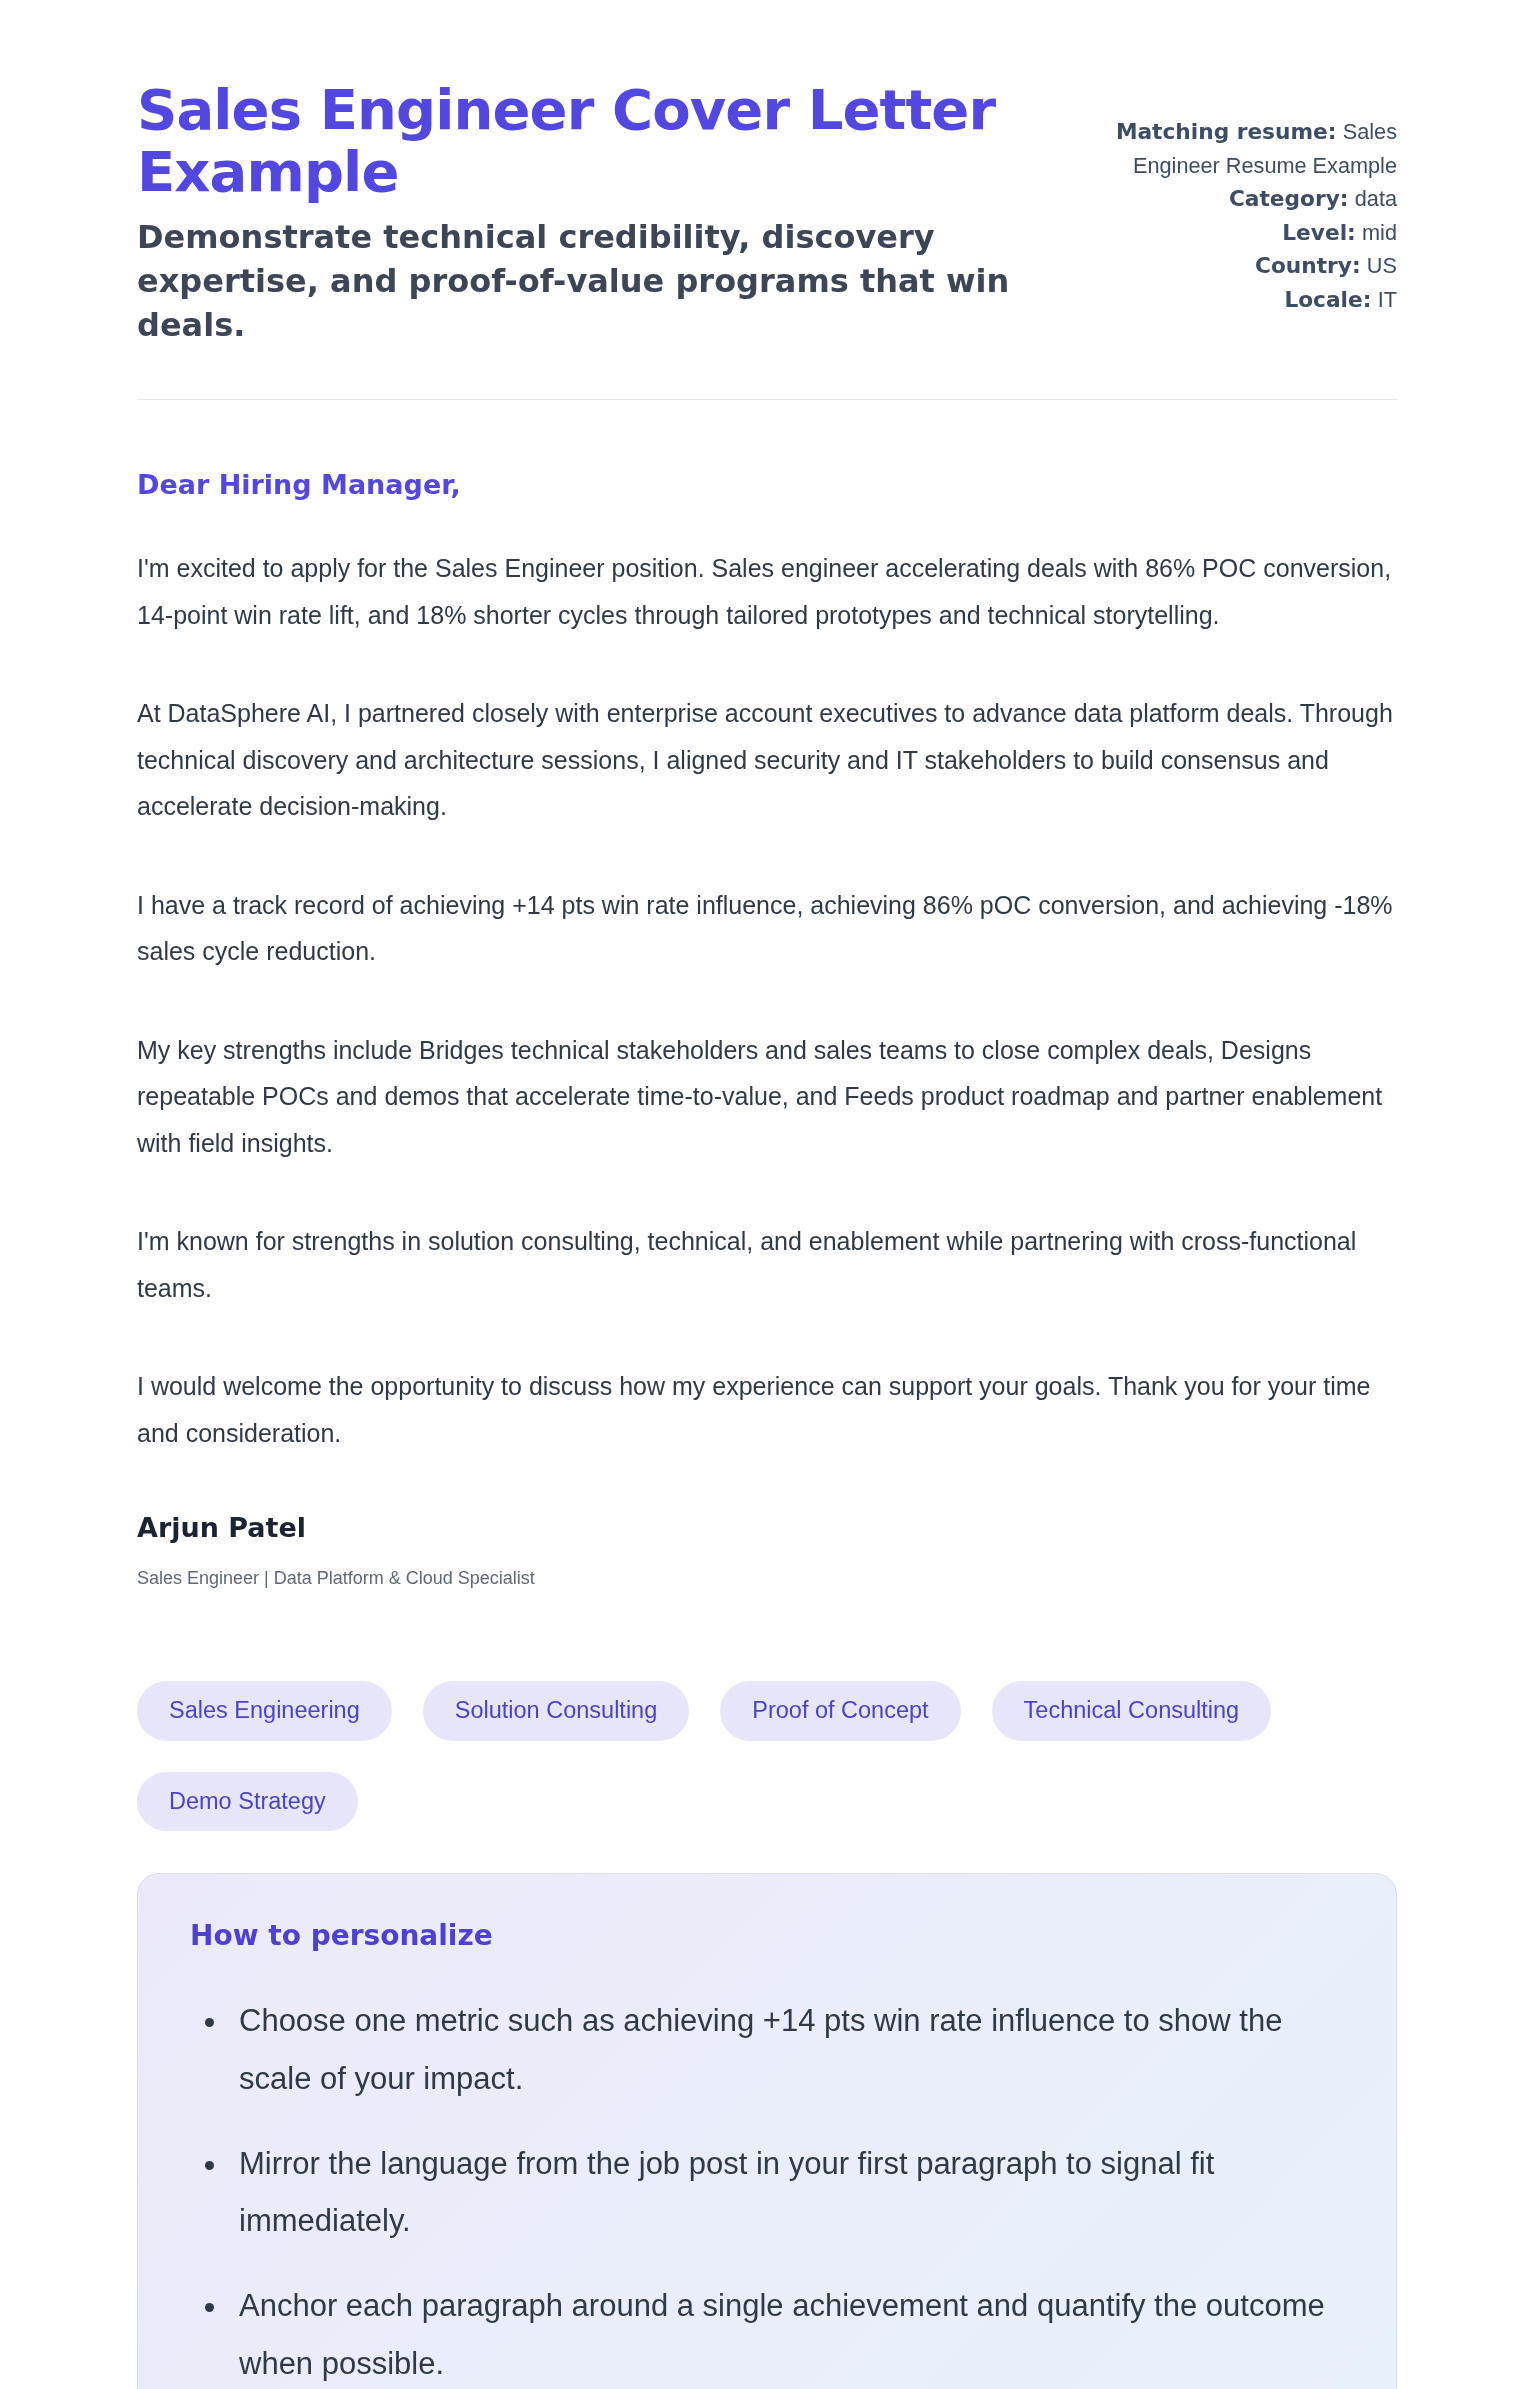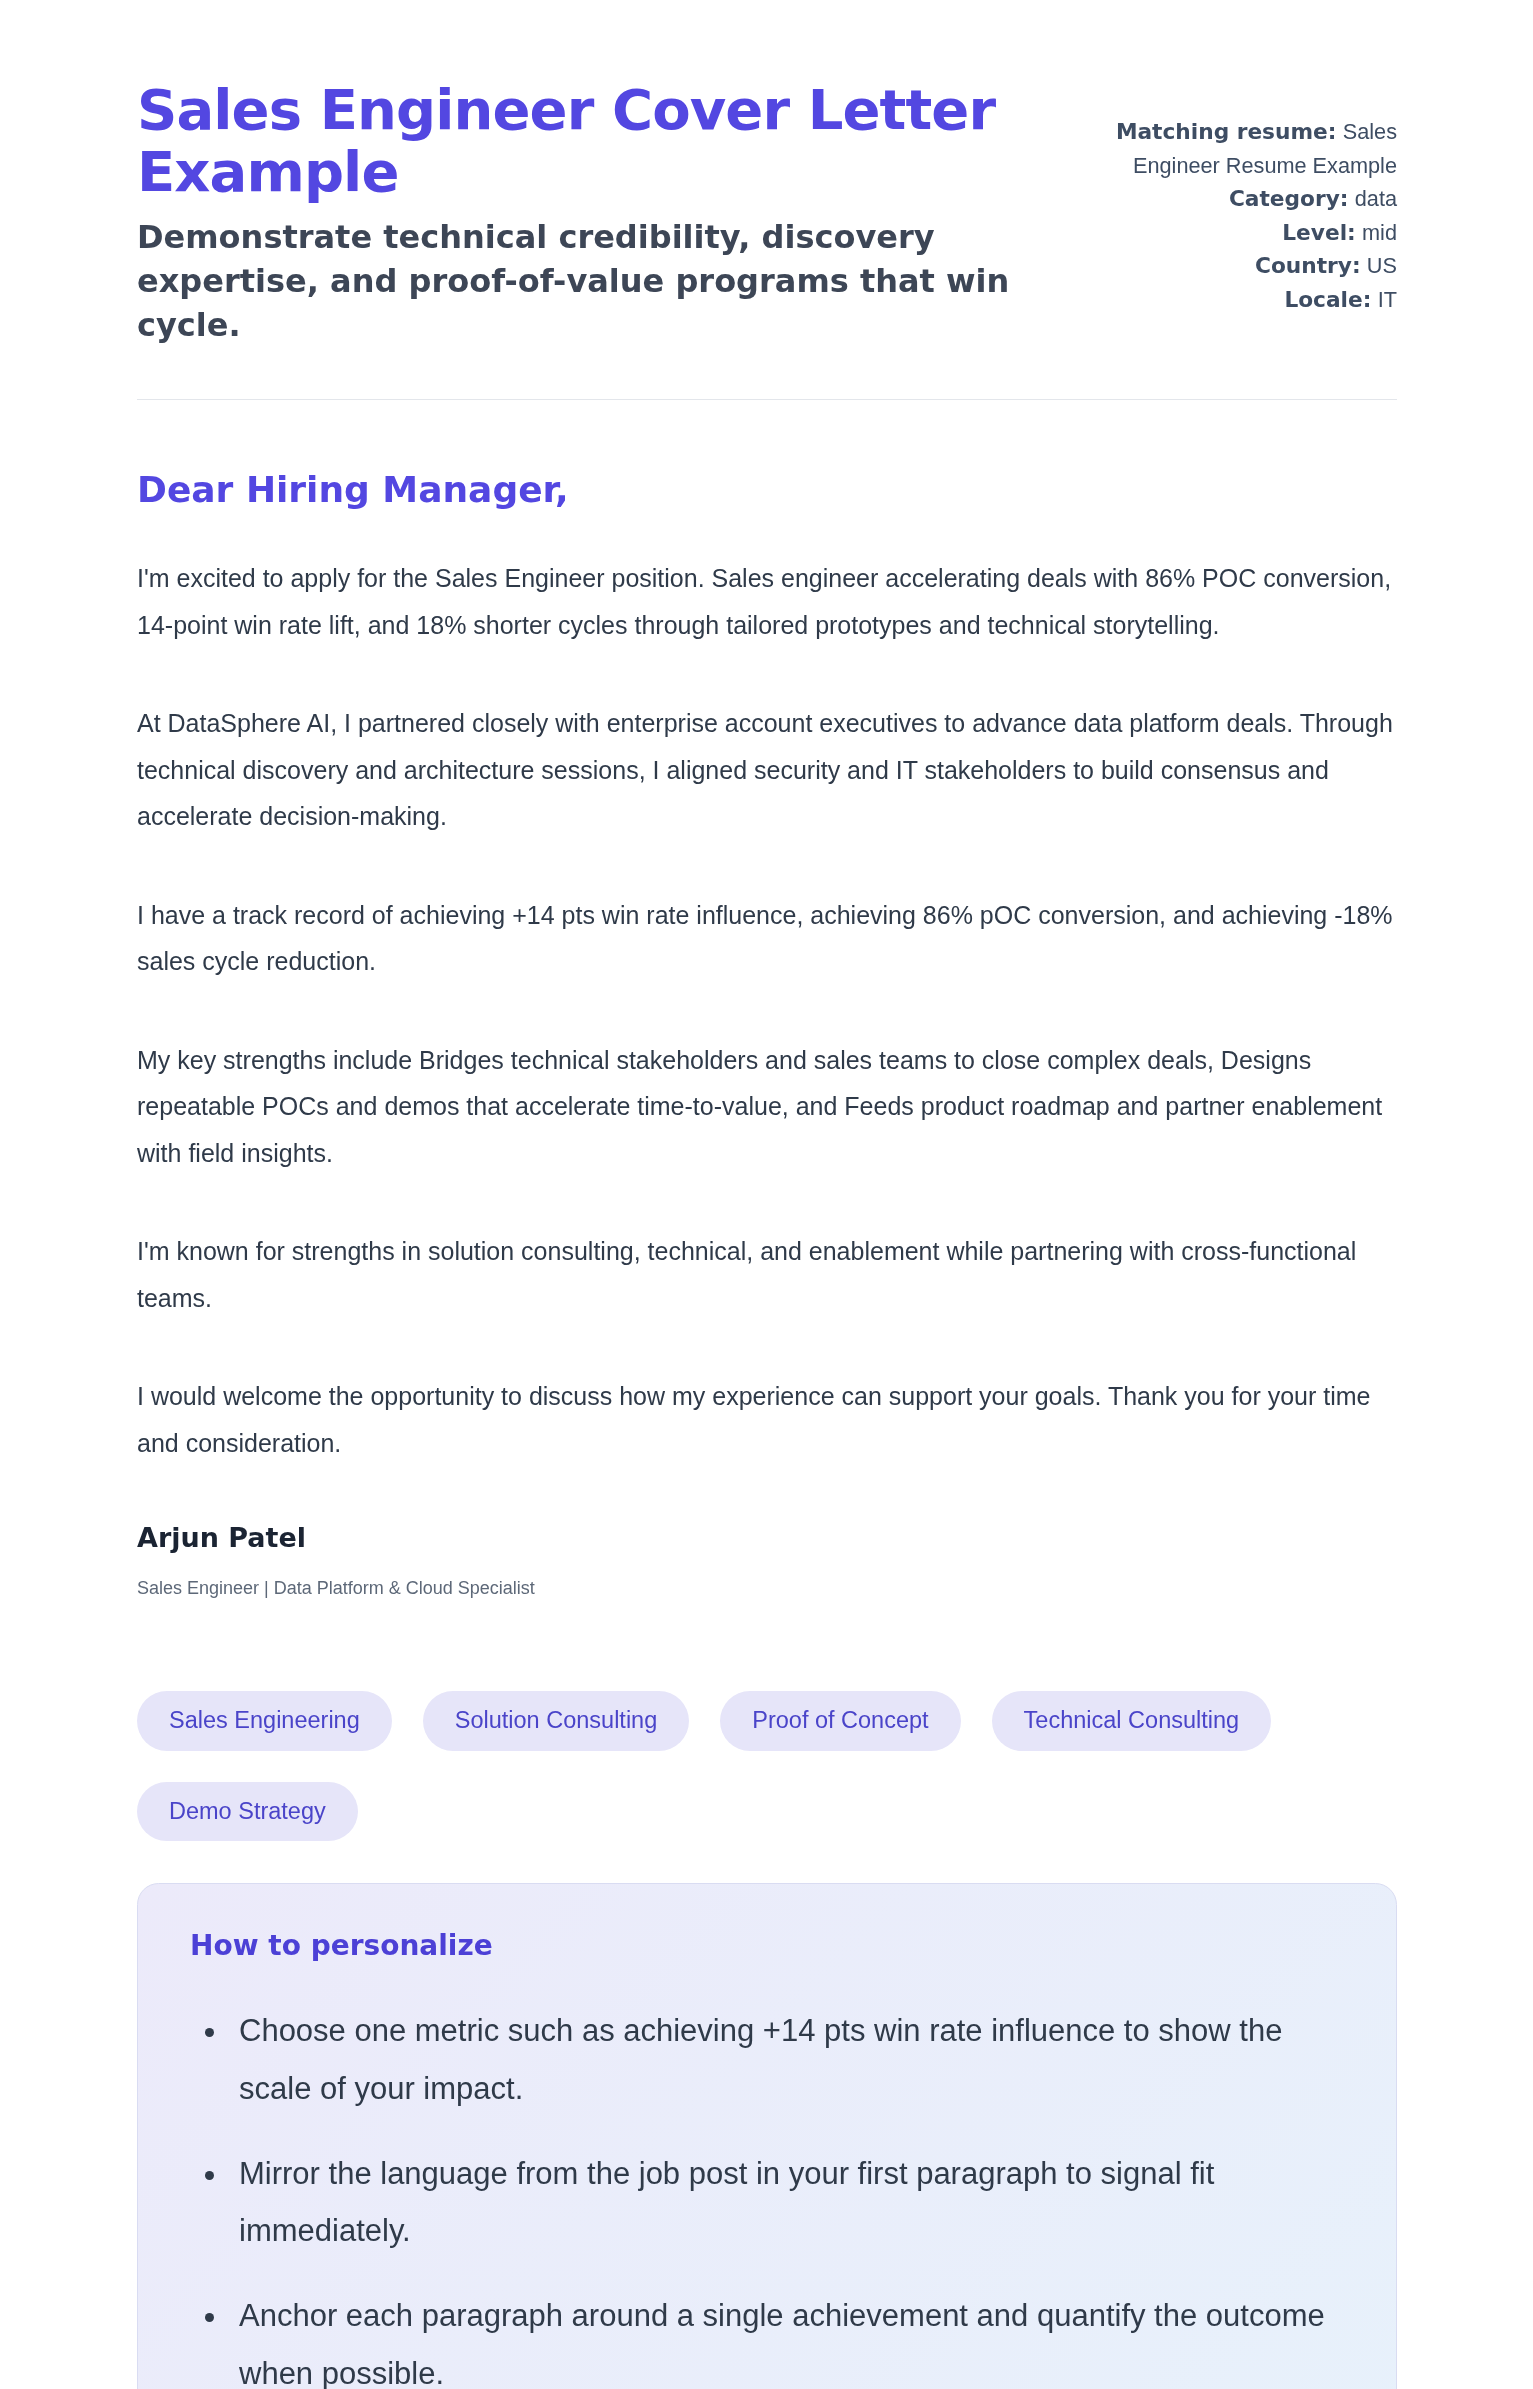--- a/index.html
+++ b/index.html
@@ -73,21 +73,21 @@
   }
   hr.header-divider{
     border:none;
     border-top:1.8px solid var(--divider);
     margin-top:52px;
   }
   
   .letter{margin-top:69px;}
   .greeting{
     font-family:"DejaVu Sans", sans-serif;
-    font-size:36px;
+    font-size:27px;
     font-weight:700;
     color:var(--accent);
     margin-bottom:45px;
   }
   .letter p.body-par{
     font-size:25px;
     line-height:1.86;
     color:var(--body_text);
     margin-bottom:52px;
   }
@@ -149,21 +149,21 @@
   .personalize-list li:last-child{margin-bottom:0;}
 </style>
 </head>
 <body>
 
 <div class="container">
 
   <div class="header">
     <div class="header-left">
       <h1 class="page-title">Sales Engineer Cover Letter Example</h1>
-      <div class="page-subtitle">Demonstrate technical credibility, discovery expertise, and proof-of-value programs that win cycle.</div>
+      <div class="page-subtitle">Demonstrate technical credibility, discovery expertise, and proof-of-value programs that win deals.</div>
     </div>
     <div class="header-meta">
       <div class="meta-row">
         <strong>Matching resume:</strong><span>Sales Engineer Resume Example</span>
       </div>
       <div class="meta-row">
         <strong>Category:</strong><span>data</span>
       </div>
       <div class="meta-row">
         <strong>Level:</strong><span>mid</span>

